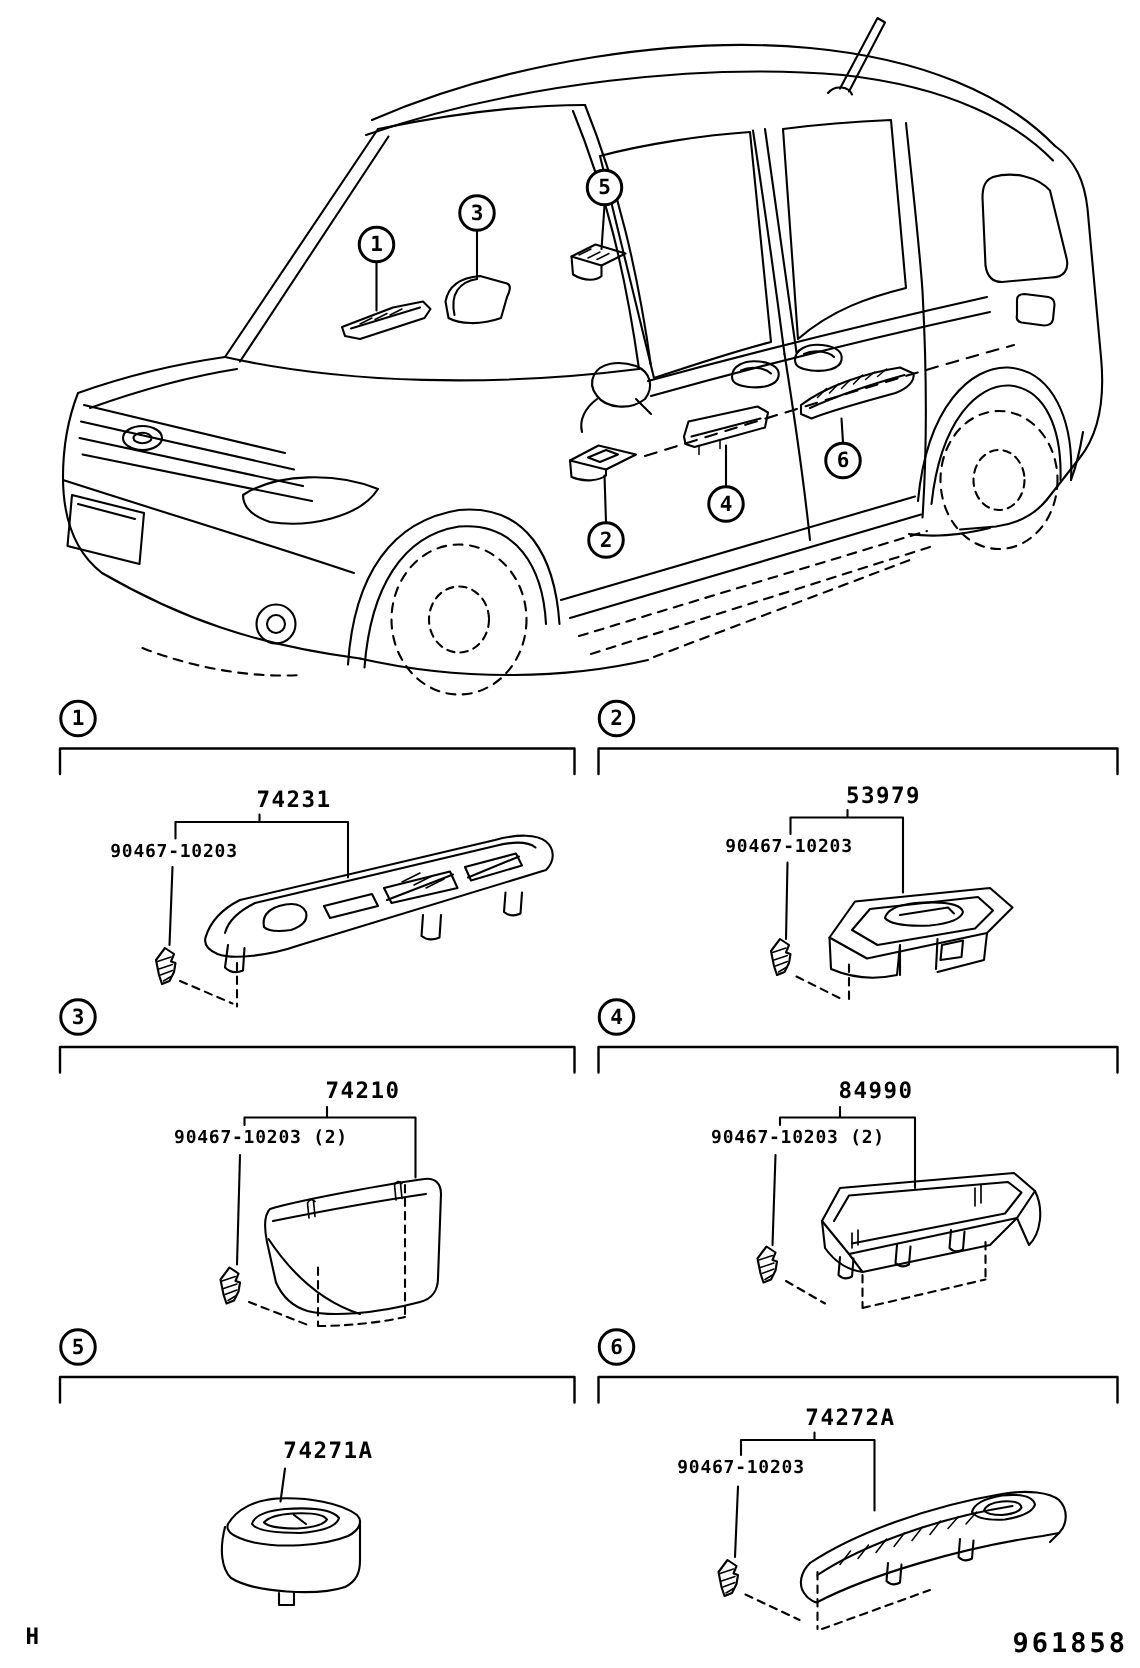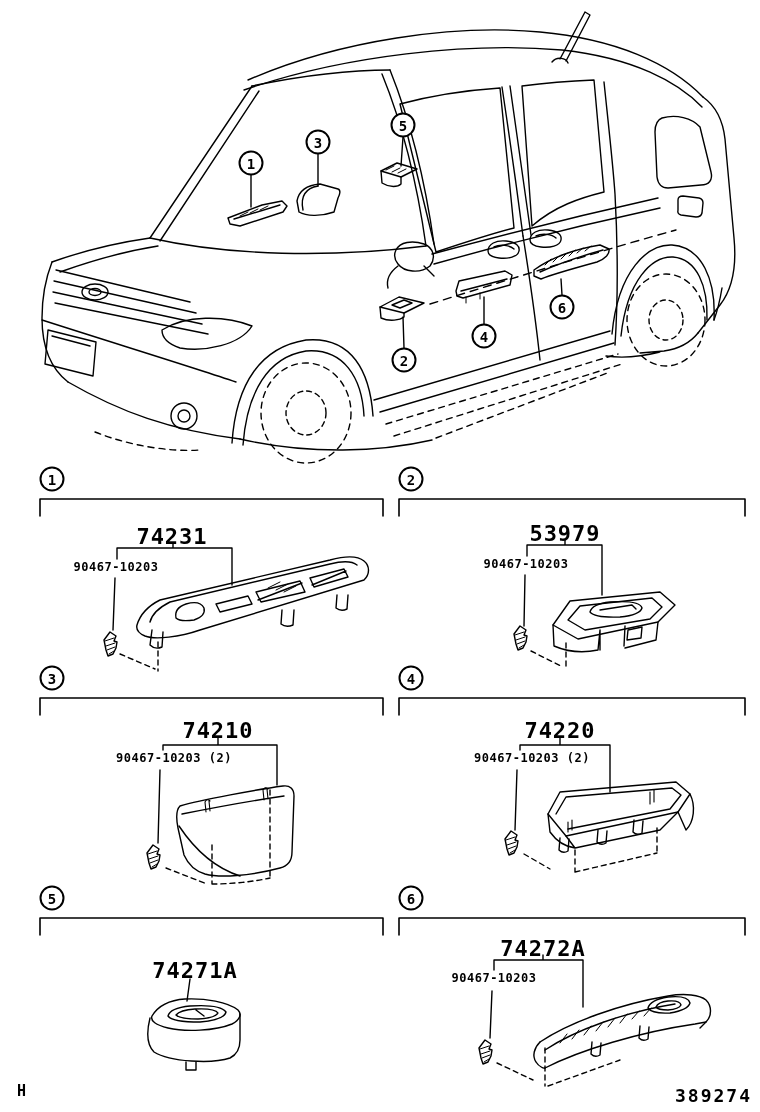--- a/index.html
+++ b/index.html
@@ -2,22 +2,22 @@
 <html><head>
 <meta charset="utf-8">
 <style>
   html,body{margin:0;padding:0;background:#fff;}
   #stage{position:relative;width:760px;height:1112px;background:#fff;overflow:hidden;
          font-family:"DejaVu Sans Mono","Liberation Mono",monospace;color:#000;}
   #art{position:absolute;left:0;top:0;}
   .callout{position:absolute;width:25px;height:25px;border:2px solid #000;border-radius:50%;
            background:#fff;box-sizing:border-box;display:flex;align-items:center;justify-content:center;
            font-weight:bold;font-size:14px;transform:translate(-50%,-50%);line-height:1;}
-  .pn{position:absolute;transform:translateX(-50%);font-weight:bold;font-size:22px;
-      letter-spacing:1px;white-space:nowrap;}
+  .pn{position:absolute;transform:translateX(-50%);font-weight:bold;font-size:15px;
+      letter-spacing:1px;white-space:nowrap;margin-left:24px;}
   .fn{position:absolute;transform:translateX(-50%);font-weight:bold;font-size:12px;
       letter-spacing:0.5px;white-space:nowrap;}
   .page-code{position:absolute;left:17px;top:1082px;font-weight:bold;font-size:15px;}
   .fig-num{position:absolute;left:752px;top:1085px;transform:translateX(-100%);
            font-weight:bold;font-size:18px;letter-spacing:2px;}
 </style>
 </head>
 <body>
 
 <div id="stage">
@@ -246,24 +246,24 @@
 
 <div class="pn" style="left:172px;top:524px">74231</div>
 <div class="fn" style="left:116px;top:560px">90467-10203</div>
 
 <div class="pn" style="left:565px;top:521px">53979</div>
 <div class="fn" style="left:526px;top:557px">90467-10203</div>
 
 <div class="pn" style="left:218px;top:718px">74210</div>
 <div class="fn" style="left:174px;top:751px">90467-10203 (2)</div>
 
-<div class="pn" style="left:560px;top:718px">74220</div>
+<div class="pn" style="left:560px;top:718px">84990</div>
 <div class="fn" style="left:532px;top:751px">90467-10203 (2)</div>
 
 <div class="pn" style="left:195px;top:958px">74271A</div>
 
 <div class="pn" style="left:543px;top:936px">74272A</div>
 <div class="fn" style="left:494px;top:971px">90467-10203</div>
 
 <div class="page-code">H</div>
-<div class="fig-num">389274</div>
+<div class="fig-num">961858</div>
 
 </div>
 
 </body></html>

